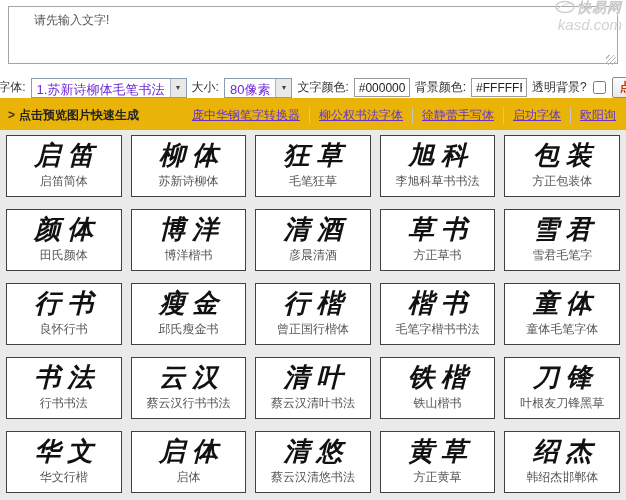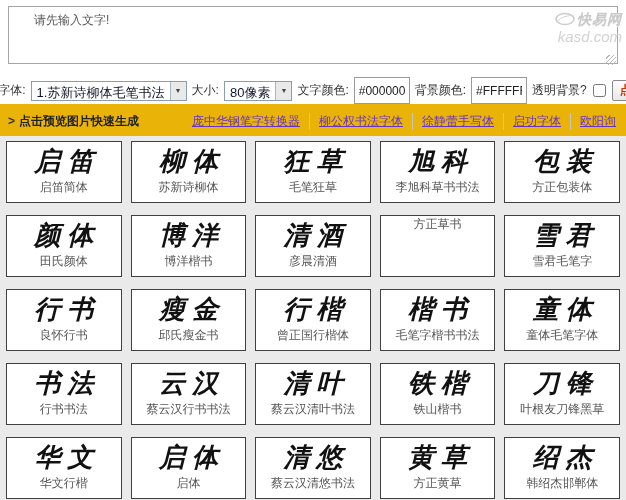--- a/index.html
+++ b/index.html
@@ -25,21 +25,21 @@
   }
   textarea::placeholder { color: #555; opacity: 1; }
   .ta-wrap::after {
     content: ""; position: absolute; right: 2px; bottom: 3px;
     width: 10px; height: 10px;
     background: repeating-linear-gradient(135deg, transparent 0 2px, #b9b9b9 2px 3px);
     pointer-events: none;
   }
   
   .logo {
-    position: absolute; top: 12px; right: 4px;
+    position: absolute; top: 0; right: 4px;
     color: #cccccc; text-align: right; line-height: 1;
     pointer-events: none; z-index: 5;
   }
   .logo-row { display: flex; align-items: center; gap: 2px; }
   .logo-text {
     font-style: italic; font-weight: bold; font-size: 14px;
     letter-spacing: 1px; color: #c9c9c9;
     text-shadow: 0 1px 0 #eee;
   }
   .logo-domain { font-style: italic; font-size: 15px; color: #d2d2d2; margin-top: 3px; }
@@ -48,30 +48,30 @@
     display: flex; align-items: center; justify-content: center;
     gap: 5px; margin-top: 9px; font-size: 12px; color: #333;
     white-space: nowrap;
   }
   .tb-label { color: #333; }
   .selectbox {
     display: inline-flex; align-items: stretch;
     border: 1px solid #8a9cb0; background: #fff; height: 20px;
     cursor: default;
   }
-  .selectbox-text { padding: 2px 5px 4px 5px; font-size: 13px; color: #0f172a; }
+  .selectbox-text { padding: 2px 5px 4px 5px; font-size: 13px; color: #6d28d9; }
   .selectbox-arrow {
     width: 16px; background: #e9e9e9; border-left: 1px solid #aab6c2;
     display: flex; align-items: center; justify-content: center;
     font-size: 7px; color: #444;
   }
   .font-selectbox .selectbox-text { min-width: 138px; }
   .size-selectbox .selectbox-text { min-width: 42px; }
   .color-input {
-    width: 56px; height: 27px; border: 1px solid #9a9a9a;
+    width: 56px; height: 19px; border: 1px solid #9a9a9a;
     font-size: 12px; padding: 0 4px; color: #222;
     font-family: "Liberation Sans", sans-serif;
   }
   .tb-checkbox { width: 13px; height: 13px; margin: 0 1px; }
   .convert-btn {
     height: 21px; padding: 0 7px;
     border: 1px solid #8a8a8a; border-radius: 2px;
     background: linear-gradient(#fdfdfd, #e8e8e8);
     color: var(--convert-color, #cc3300);
     font-size: 12px; font-weight: bold; cursor: pointer;
@@ -198,20 +198,21 @@
   </div>
     <div class="tile">
     <div class="tile-preview">博洋</div>
     <div class="tile-name">博洋楷书</div>
   </div>
     <div class="tile">
     <div class="tile-preview">清酒</div>
     <div class="tile-name">彦晨清酒</div>
   </div>
     <div class="tile">
+    <div class="tile-preview">草书</div>
     <div class="tile-name">方正草书</div>
   </div>
     <div class="tile">
     <div class="tile-preview">雪君</div>
     <div class="tile-name">雪君毛笔字</div>
   </div>
     <div class="tile">
     <div class="tile-preview">行书</div>
     <div class="tile-name">良怀行书</div>
   </div>

